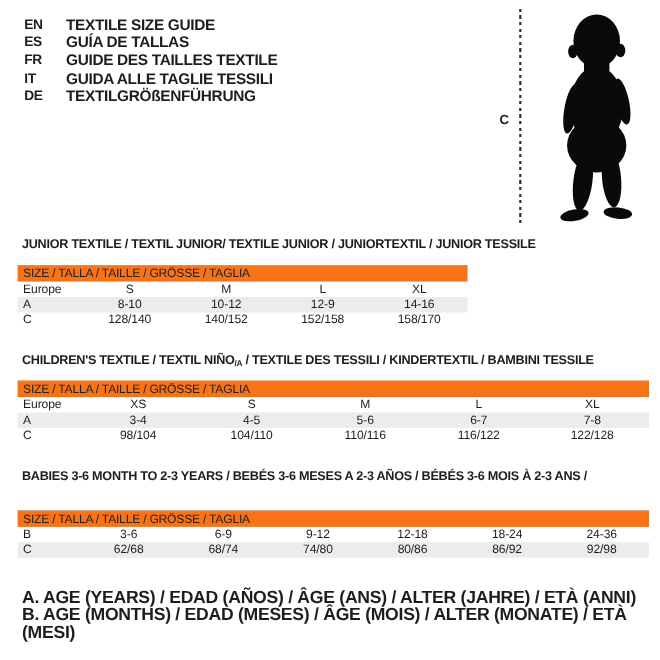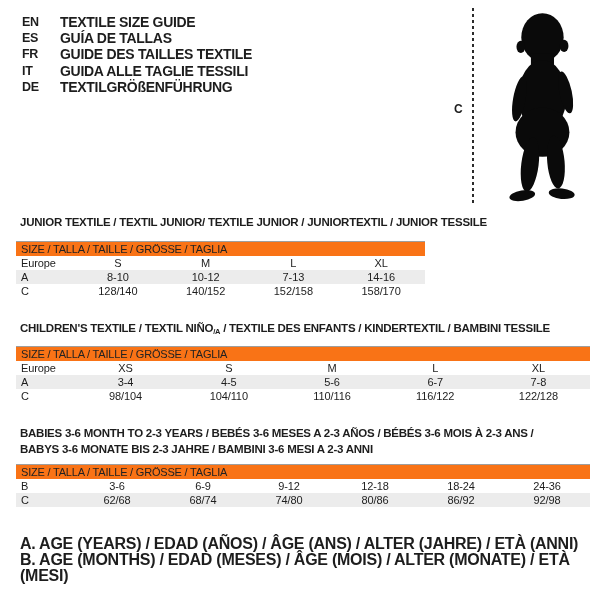--- a/index.html
+++ b/index.html
@@ -112,33 +112,33 @@
     <span class="cell label">Europe</span>
     <span class="cell">S</span>
     <span class="cell">M</span>
     <span class="cell">L</span>
     <span class="cell">XL</span>
   </div>
   <div class="t-row cols4 alt">
     <span class="cell label">A</span>
     <span class="cell">8-10</span>
     <span class="cell">10-12</span>
-    <span class="cell">7-13</span>
+    <span class="cell">12-9</span>
     <span class="cell">14-16</span>
   </div>
   <div class="t-row cols4">
     <span class="cell label">C</span>
     <span class="cell">128/140</span>
     <span class="cell">140/152</span>
     <span class="cell">152/158</span>
     <span class="cell">158/170</span>
   </div>
 </div>
 
-<div class="section-heading" style="top:321px"><span>CHILDREN'S TEXTILE / TEXTIL NIÑO</span><span class="heading-sub">/A</span><span> / TEXTILE DES ENFANTS / KINDERTEXTIL / BAMBINI TESSILE</span></div>
+<div class="section-heading" style="top:321px"><span>CHILDREN'S TEXTILE / TEXTIL NIÑO</span><span class="heading-sub">/A</span><span> / TEXTILE DES TESSILI / KINDERTEXTIL / BAMBINI TESSILE</span></div>
 <div class="size-table" style="top:346px; width:574px">
   <div class="t-head">SIZE / TALLA / TAILLE / GRÖSSE / TAGLIA</div>
   <div class="t-row cols5">
     <span class="cell label">Europe</span>
     <span class="cell">XS</span>
     <span class="cell">S</span>
     <span class="cell">M</span>
     <span class="cell">L</span>
     <span class="cell">XL</span>
   </div>
@@ -155,21 +155,20 @@
     <span class="cell">98/104</span>
     <span class="cell">104/110</span>
     <span class="cell">110/116</span>
     <span class="cell">116/122</span>
     <span class="cell">122/128</span>
   </div>
 </div>
 
 <div class="section-heading" style="top:426px">
   <div>BABIES 3-6 MONTH TO 2-3 YEARS / BEBÉS 3-6 MESES A 2-3 AÑOS / BÉBÉS 3-6 MOIS À 2-3 ANS /</div>
-  <div>BABYS 3-6 MONATE BIS 2-3 JAHRE / BAMBINI 3-6 MESI A 2-3 ANNI</div>
 </div>
 <div class="size-table" style="top:464px; width:574px">
   <div class="t-head">SIZE / TALLA / TAILLE / GRÖSSE / TAGLIA</div>
   <div class="t-row cols6">
     <span class="cell label">B</span>
     <span class="cell">3-6</span>
     <span class="cell">6-9</span>
     <span class="cell">9-12</span>
     <span class="cell">12-18</span>
     <span class="cell">18-24</span>

